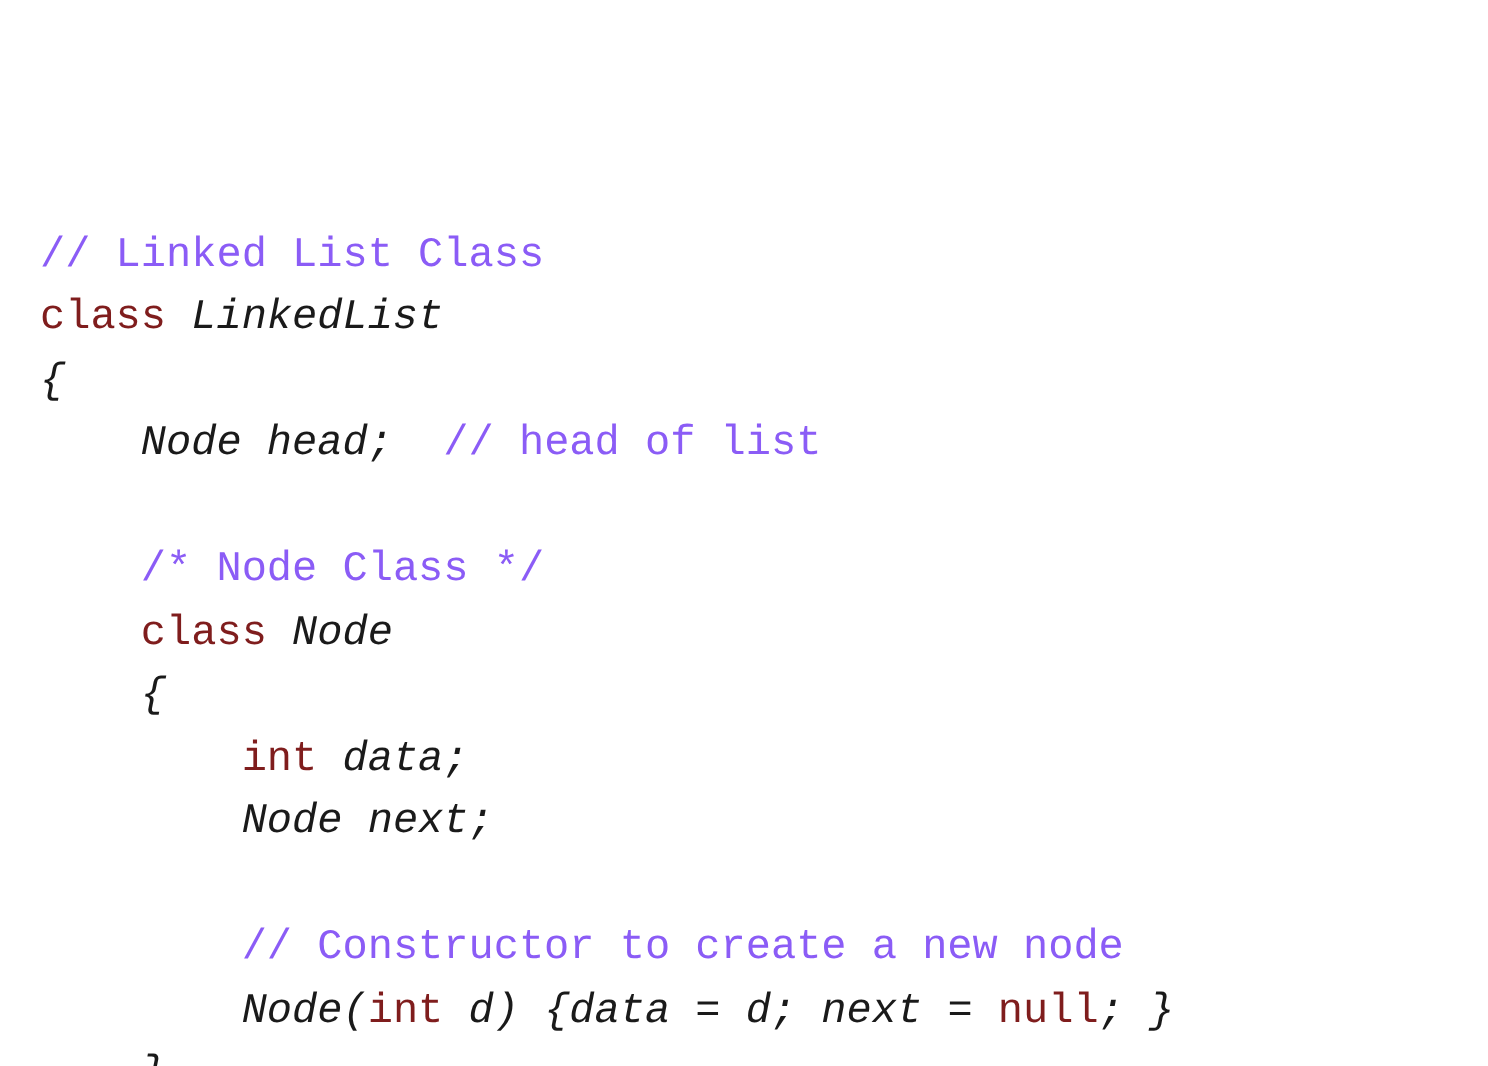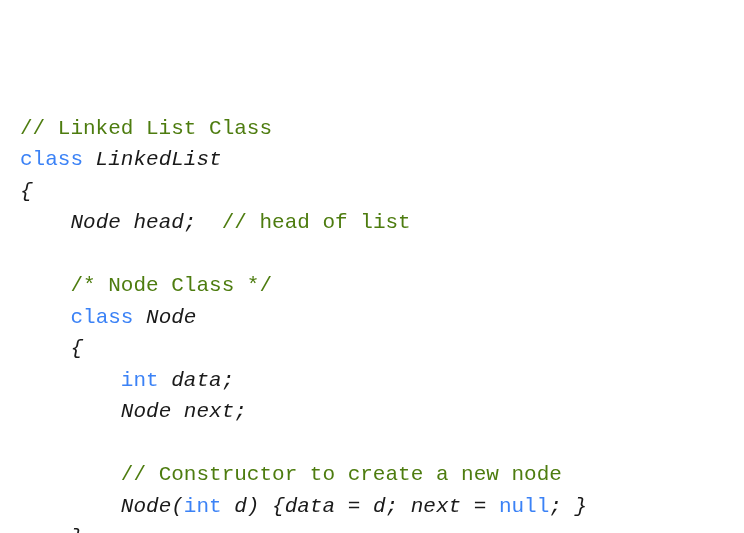--- a/index.html
+++ b/index.html
@@ -5,22 +5,22 @@
   body {
     margin: 0;
     padding: 18px 20px;
     background: #ffffff;
     font-family: Consolas, "Courier New", monospace;
     font-size: 21px;
     line-height: 1.5;
     white-space: pre;
     color: #1a1a1a;
   }
-  .comment { color: #4d7c0f; }
-  .keyword { color: #3b82f6; }
+  .comment { color: #8b5cf6; }
+  .keyword { color: #7f1d1d; }
   .plain   { color: #1a1a1a; font-style: italic; }
 </style>
 </head>
 <body>
 
 
 <div id="code-block"><div><span class="comment">// Linked List Class</span></div><div><span class="keyword">class</span><span class="plain"> LinkedList</span></div><div><span class="plain">{</span></div><div><span class="plain">    </span><span class="plain">Node head;  </span><span class="comment">// head of list</span></div><div><span>&nbsp;</span></div><div><span class="plain">    </span><span class="comment">/* Node Class */</span></div><div><span class="plain">    </span><span class="keyword">class</span><span class="plain"> Node</span></div><div><span class="plain">    </span><span class="plain">{</span></div><div><span class="plain">        </span><span class="keyword">int</span><span class="plain"> data;</span></div><div><span class="plain">        </span><span class="plain">Node next;</span></div><div><span>&nbsp;</span></div><div><span class="plain">        </span><span class="comment">// Constructor to create a new node</span></div><div><span class="plain">        </span><span class="plain">Node(</span><span class="keyword">int</span><span class="plain"> d) {data = d; next = </span><span class="keyword">null</span><span class="plain">; }</span></div><div><span class="plain">    </span><span class="plain">}</span></div></div>
 
 
 

